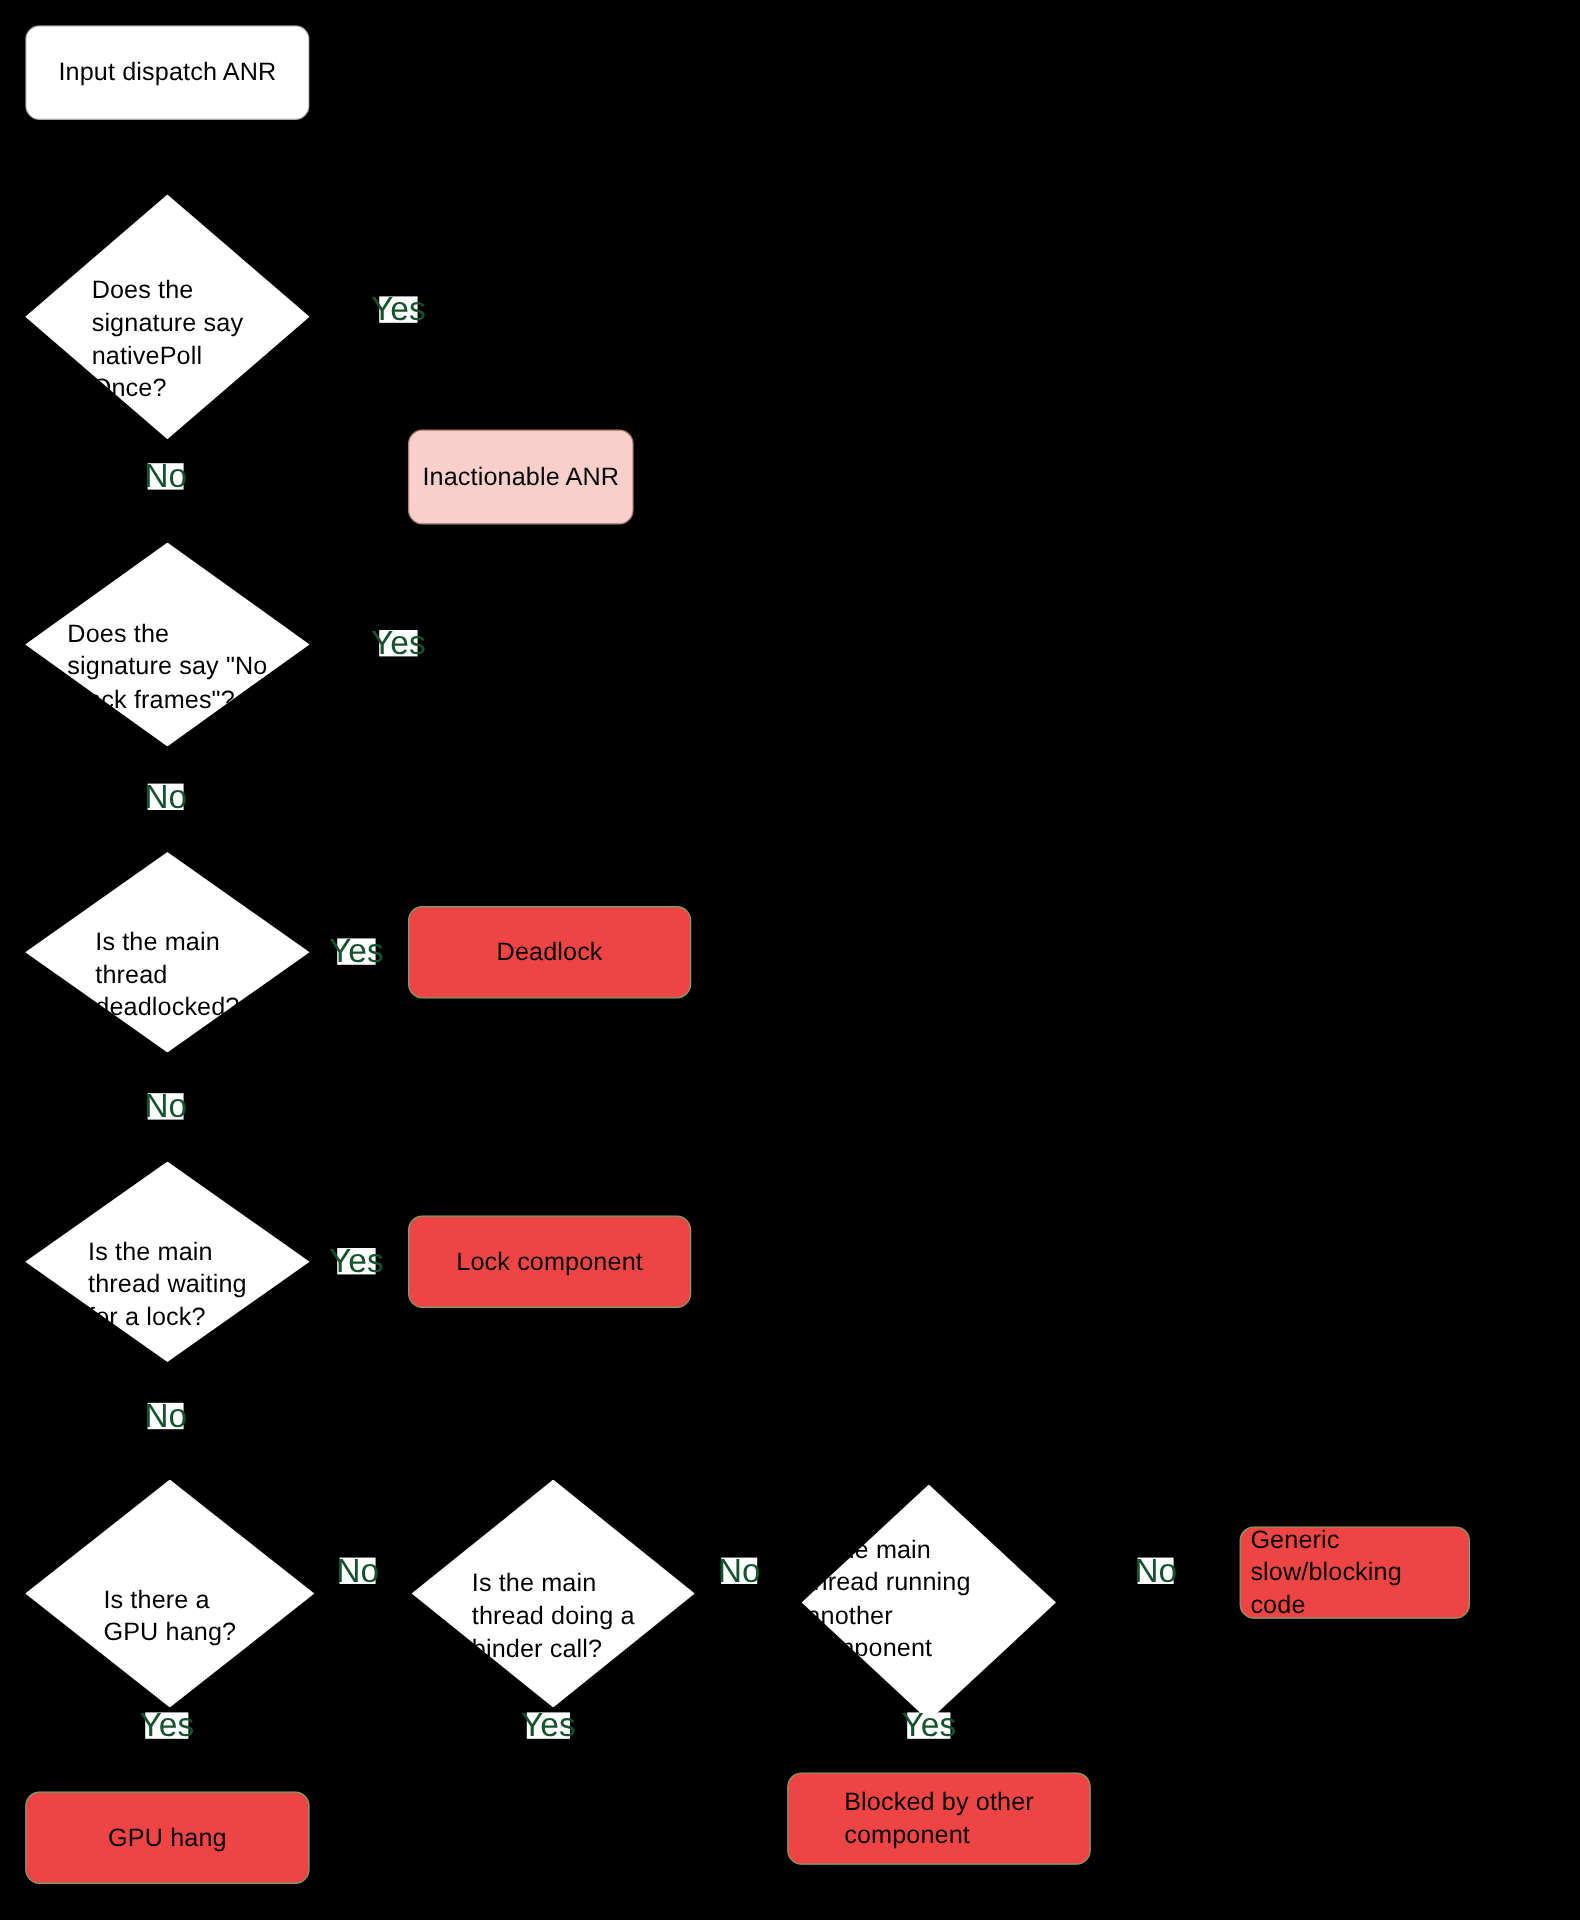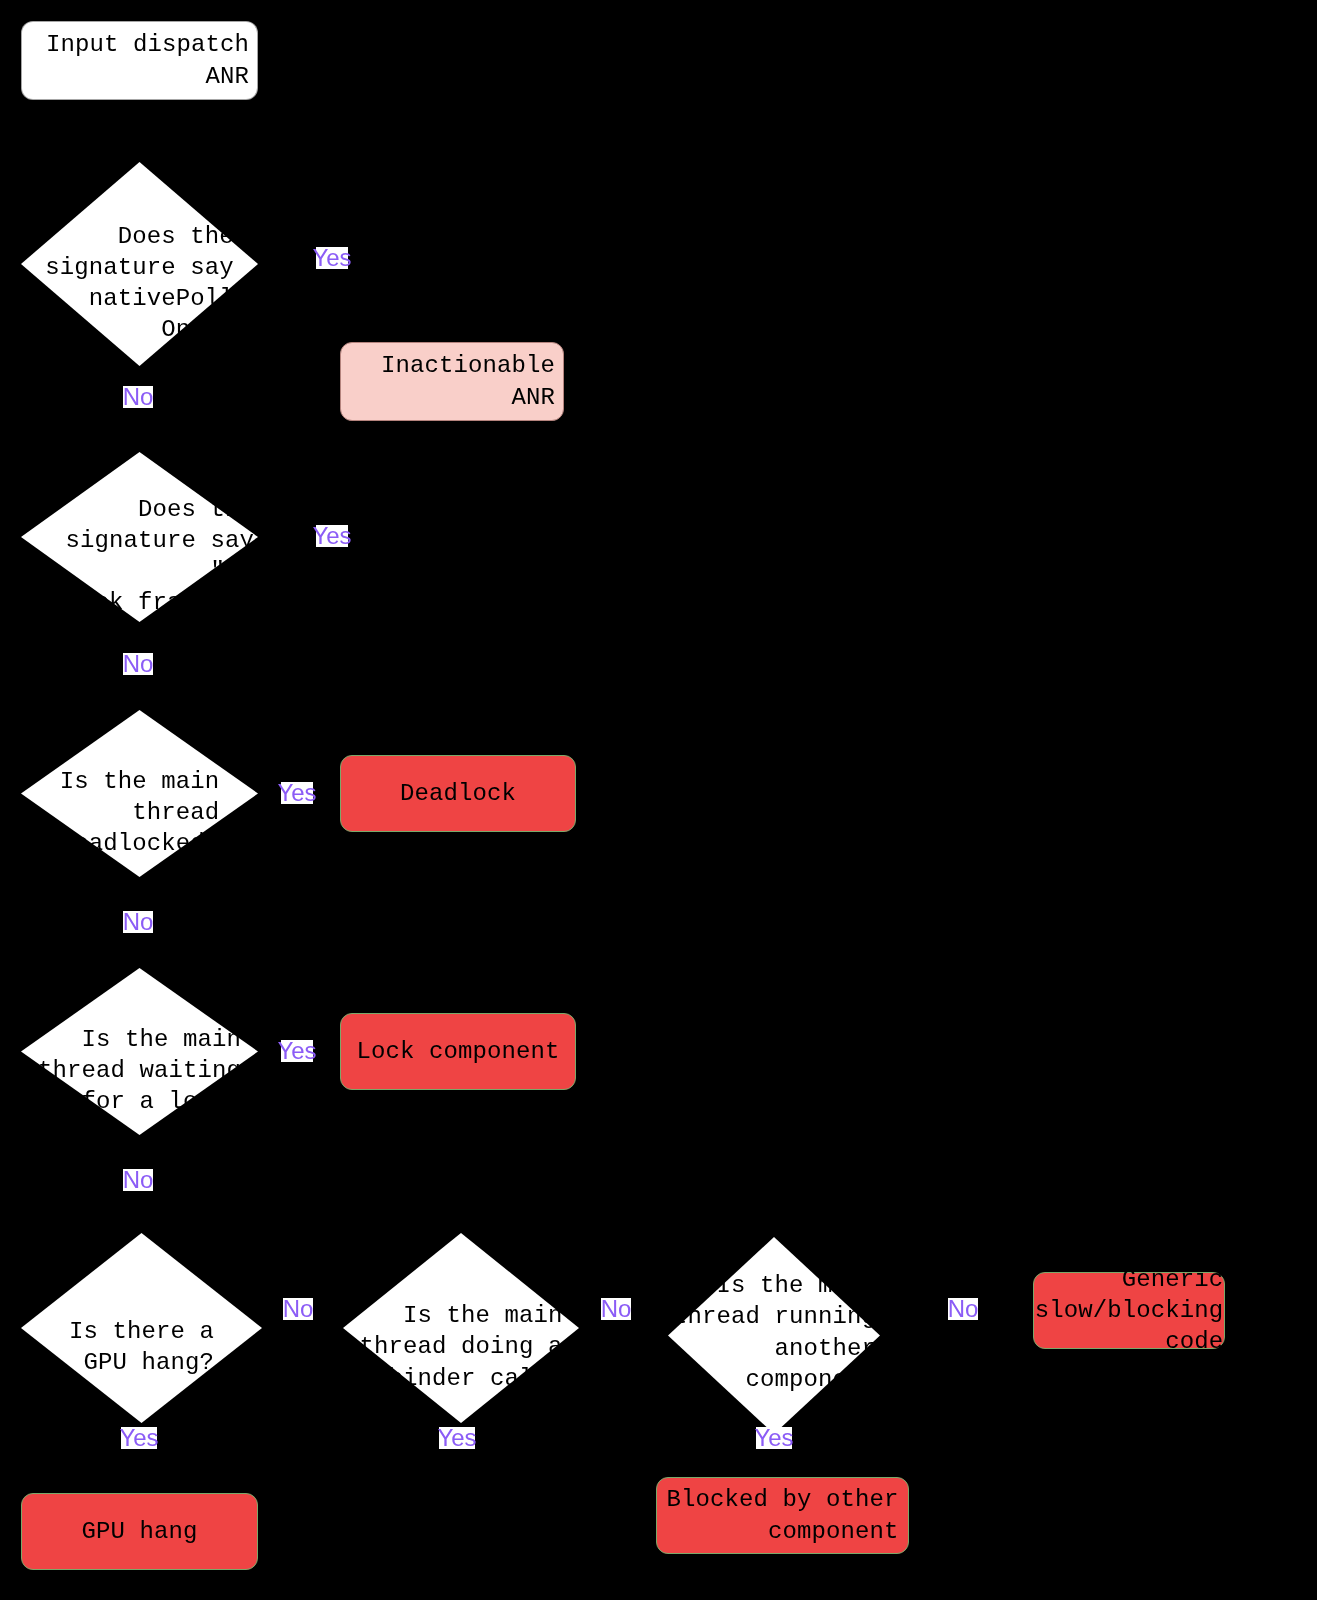--- a/index.html
+++ b/index.html
@@ -32,26 +32,25 @@
     pointer-events: none;
   }
 
   
   .node {
     position: absolute;
     box-sizing: border-box;
     display: flex;
     align-items: center;
     justify-content: center;
-    text-align: right;
+    text-align: left;
     color: #000000;
-    font-size: 24px;
+    font-size: 21px;
     line-height: 1.30;
     letter-spacing: 0.1px;
-    font-family: Liberation Mono, monospace;
   }
 
   .node .label {
     display: block;
     padding: 0 8px;
     white-space: pre-line;
   }
 
   
   .box {
@@ -77,22 +76,22 @@
     position: relative;
     z-index: 2;
     padding: 0 4px;
     margin-top: 38px;
   }
 
   
   .edge-label {
     position: absolute;
     background: #ffffff;
-    color: #8b5cf6;
-    font-size: 24px;
+    color: #14532d;
+    font-size: 28px;
     line-height: 20px;
     height: 22px;
     display: flex;
     align-items: center;
     justify-content: center;
     white-space: nowrap;
     overflow: visible;
     box-sizing: border-box;
   }
 </style>
@@ -131,21 +130,21 @@
   </div>
 
   <div class="node diamond" style="left:21px; top:162px; width:237px; height:204px;">
     <div class="shape"></div>
     <span class="label">Does the
 signature say
 nativePoll
 Once?</span>
   </div>
 
-  <div class="node box pink" style="left:340px; top:342px; width:224px; height:79px;">
+  <div class="node box pink" style="left:340px; top:358px; width:188px; height:79px;">
     <span class="label">Inactionable ANR</span>
   </div>
 
   <div class="node diamond" style="left:21px; top:452px; width:237px; height:170px;">
     <div class="shape"></div>
     <span class="label">Does the
 signature say "No
 stack frames"?</span>
   </div>
 

